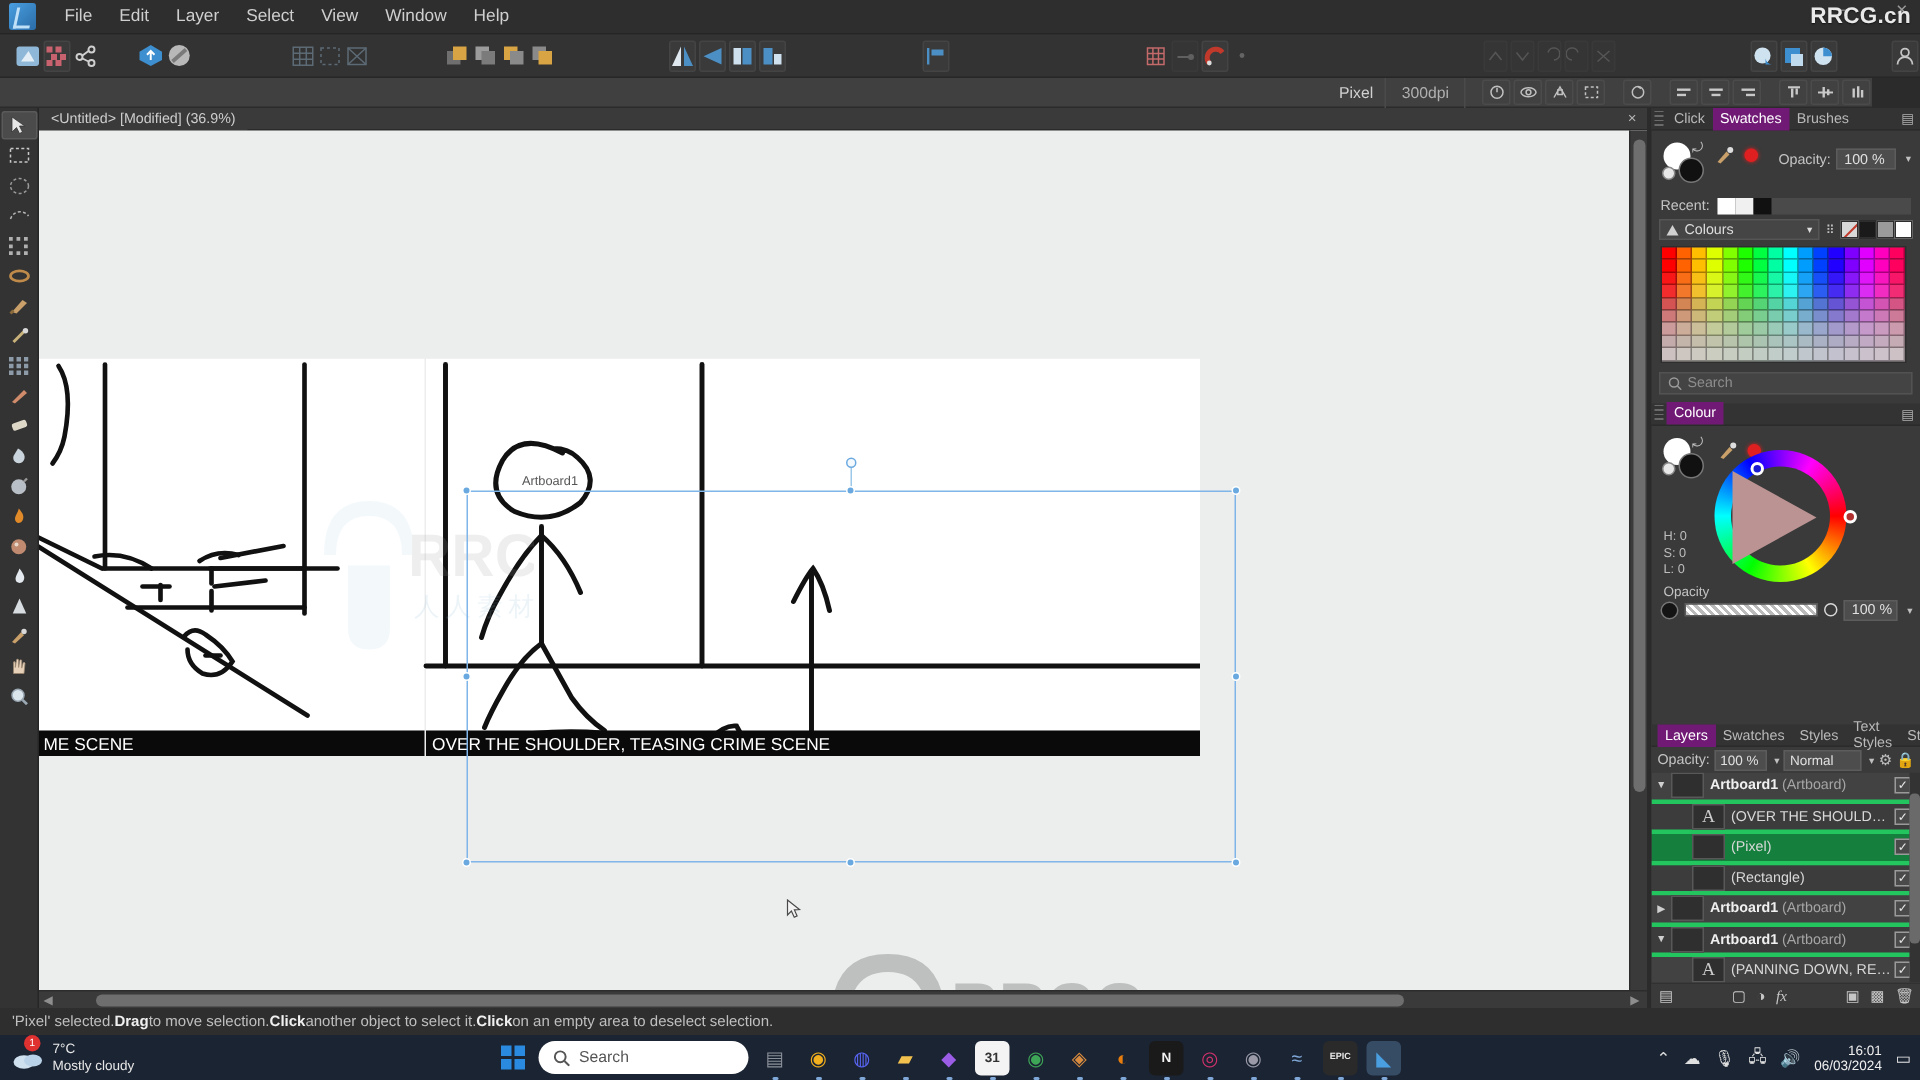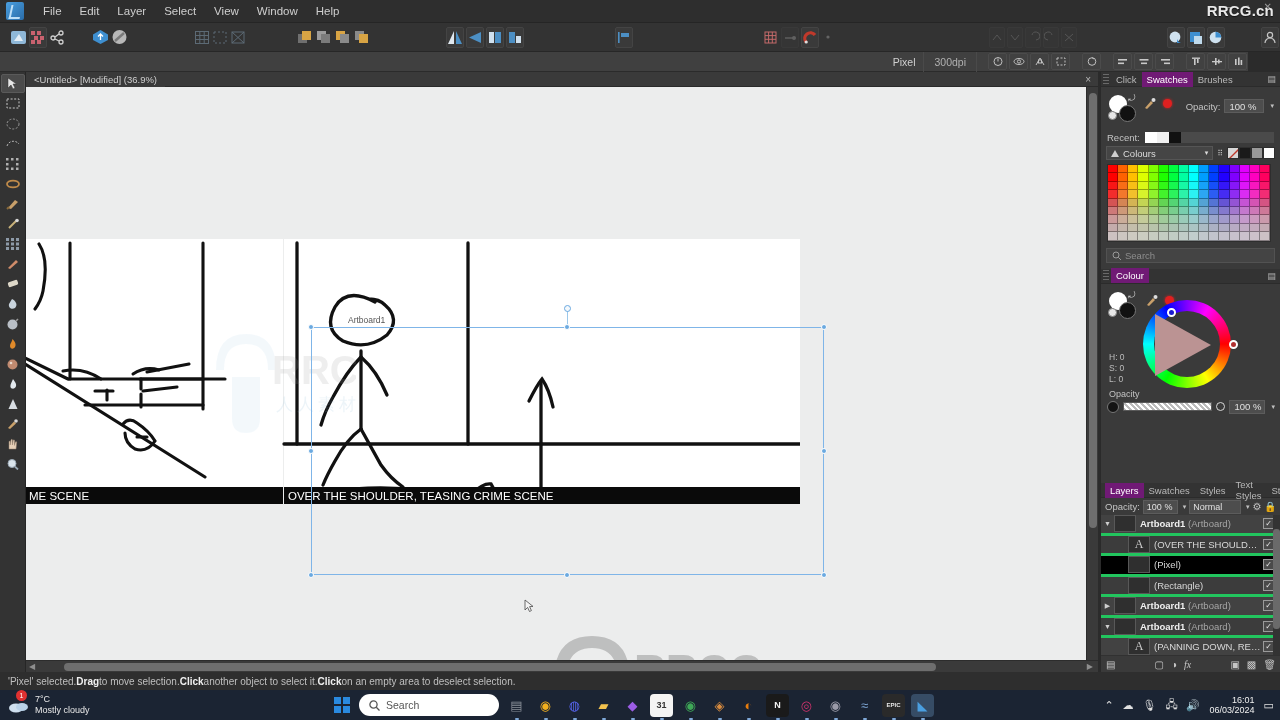--- a/index.html
+++ b/index.html
@@ -261,21 +261,21 @@
   .lay-field {
     height:14px; background:#4d4d4d; border:1px solid #5c5c5c; font-size:9px;
     color:#e0e0e0; display:flex; align-items:center; padding:0 3px;
   }
   .lay-list { position:relative; height:140px; overflow:hidden; }
   .lrow {
     height:20.5px; display:flex; align-items:center; border-bottom:3px solid #22c55e;
     background:#424242; font-size:9.5px;
   }
   .lrow.alt { background:#3c3c3c;}
-  .lrow.selected { background:#000000;justify-content:space-between; }
+  .lrow.selected { background:#15803d;justify-content:space-between; }
   .ldisc { width:13px; text-align:center; font-size:7px; color:#cfcfcf;}
   .lthumb { width:22px; height:17px; background:#2f2f2f; border:1px solid #585858; margin-right:4px;
     display:flex; align-items:center; justify-content:center; font-size:12px; color:#cbcbcb;
     font-family:"Liberation Serif", serif;}
   .lname { flex:1; overflow:hidden; white-space:nowrap; text-overflow:ellipsis; color:#d8d8d8;}
   .lname.bold { font-weight:bold; color:#f0f0f0;}
   .lname .sub { color:#a5a5a5; font-weight:normal;}
   .lcheck { width:11px; height:11px; border:1px solid #9a9a9a; background:#4a4a4a; margin-right:7px;
     display:flex; align-items:center; justify-content:center; font-size:8px; color:#e6e6e6;}
   .lscroll { position:absolute; right:1px; top:0; width:7px; height:140px; background:#333;}

